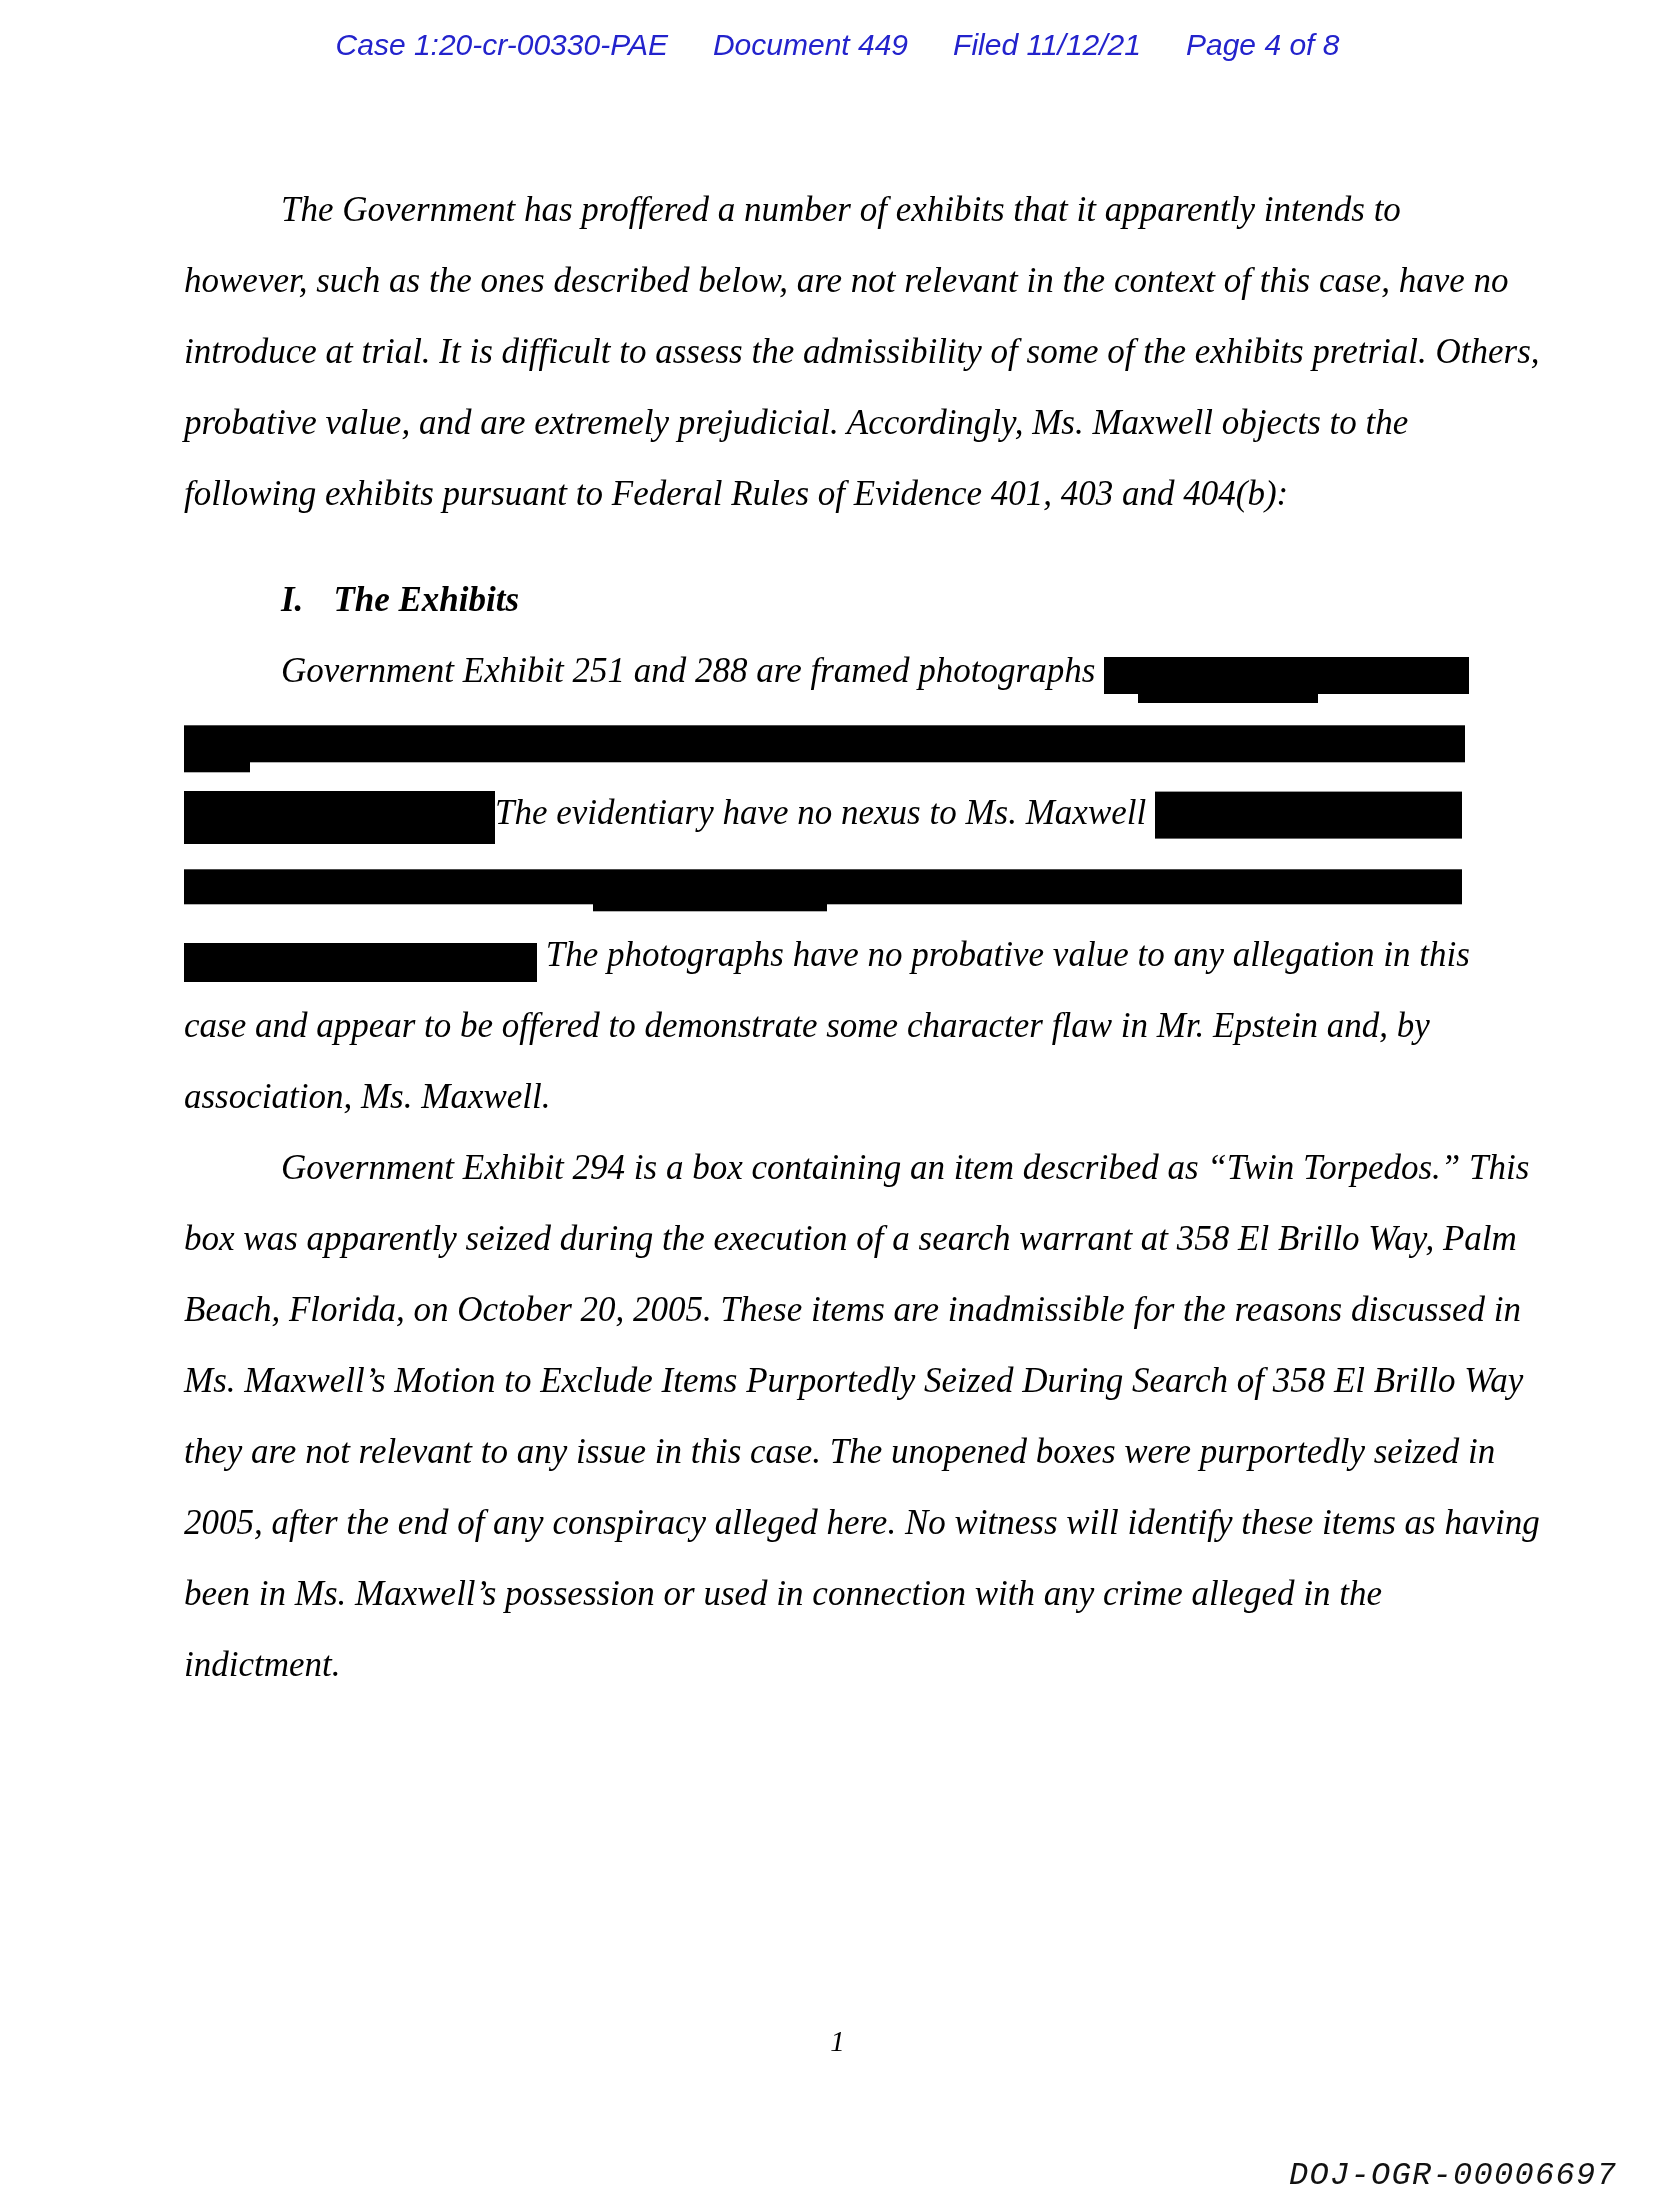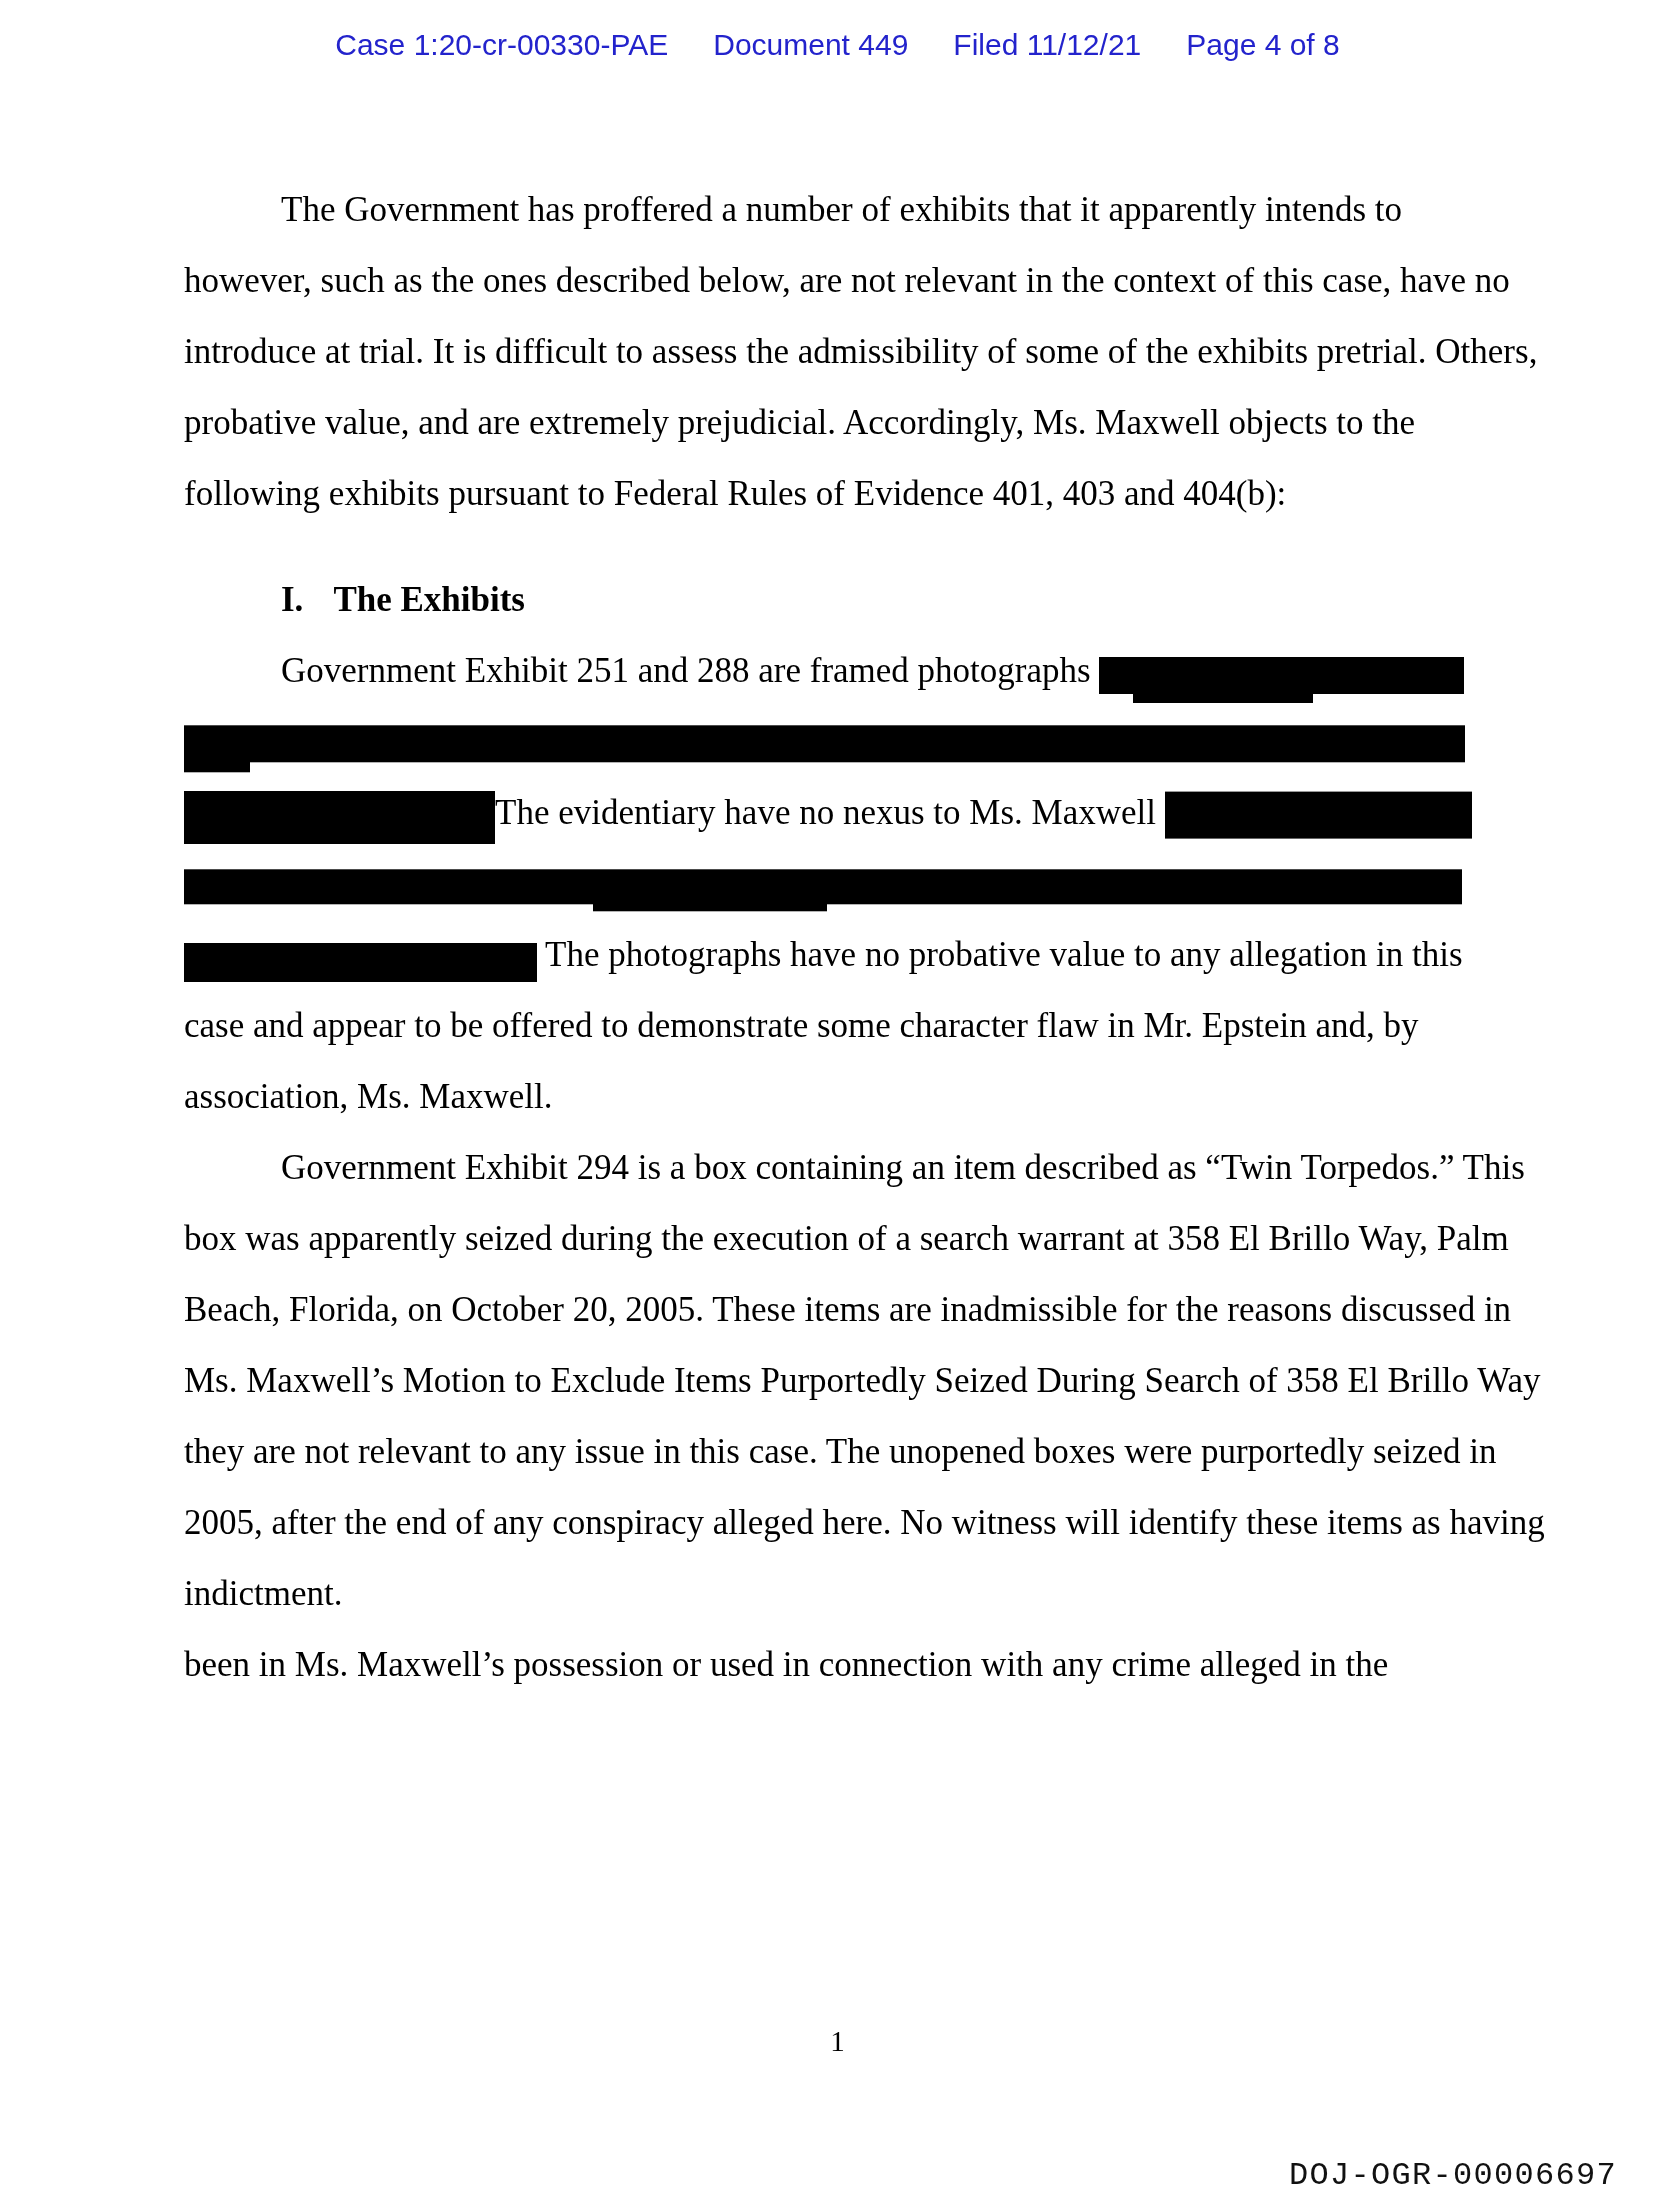--- a/index.html
+++ b/index.html
@@ -3,20 +3,21 @@
 <meta charset="utf-8">
 <style>
   html,body{margin:0;padding:0;background:#ffffff;}
   .page{
     position:relative;
     width:1675px;height:2205px;
     background:#ffffff;
     color:#000000;
     font-family:"Liberation Serif",serif;
     overflow:hidden;
+    font-style:italic;
   }
   .header{
     position:absolute;top:28px;left:0;width:100%;
     display:flex;justify-content:center;gap:45px;
     font-family:"Liberation Sans",sans-serif;
     font-size:30px;
     color:#2323cc;
     white-space:pre;
   }
   .doc-body{
@@ -93,22 +94,22 @@
       <div class="line"><span class="redaction" style="width: 1278px; height: 35px; transform: translateY(1.3px);"><span class="drop" style="left: 409px; width: 234px; height: 8px;"></span></span></div>
       <div class="line"><span class="redaction" style="width: 353px; height: 39px; transform: translateY(8px);"></span><span> The photographs have no probative value to any allegation in this</span></div>
       <div class="line"><span>case and appear to be offered to demonstrate some character flaw in Mr. Epstein and, by</span></div>
       <div class="line"><span>association, Ms. Maxwell.</span></div>
       <div class="line indent"><span>Government Exhibit 294 is a box containing an item described as “Twin Torpedos.” This</span></div>
       <div class="line"><span>box was apparently seized during the execution of a search warrant at 358 El Brillo Way, Palm</span></div>
       <div class="line"><span>Beach, Florida, on October 20, 2005. These items are inadmissible for the reasons discussed in</span></div>
       <div class="line"><span>Ms. Maxwell’s Motion to Exclude Items Purportedly Seized During Search of 358 El Brillo Way</span></div>
       <div class="line"><span>they are not relevant to any issue in this case. The unopened boxes were purportedly seized in</span></div>
       <div class="line"><span>2005, after the end of any conspiracy alleged here. No witness will identify these items as having</span></div>
+      <div class="line"><span>been in Ms. Maxwell’s possession or used in connection with any crime alleged in the</span></div>
       <div class="line"><span>indictment.</span></div>
-      <div class="line"><span>been in Ms. Maxwell’s possession or used in connection with any crime alleged in the</span></div>
     </div>
 
   <div class="page-number">1</div>
 
   <div class="bates">DOJ-OGR-00006697</div>
 
 </div>
 
 
 </body></html>

